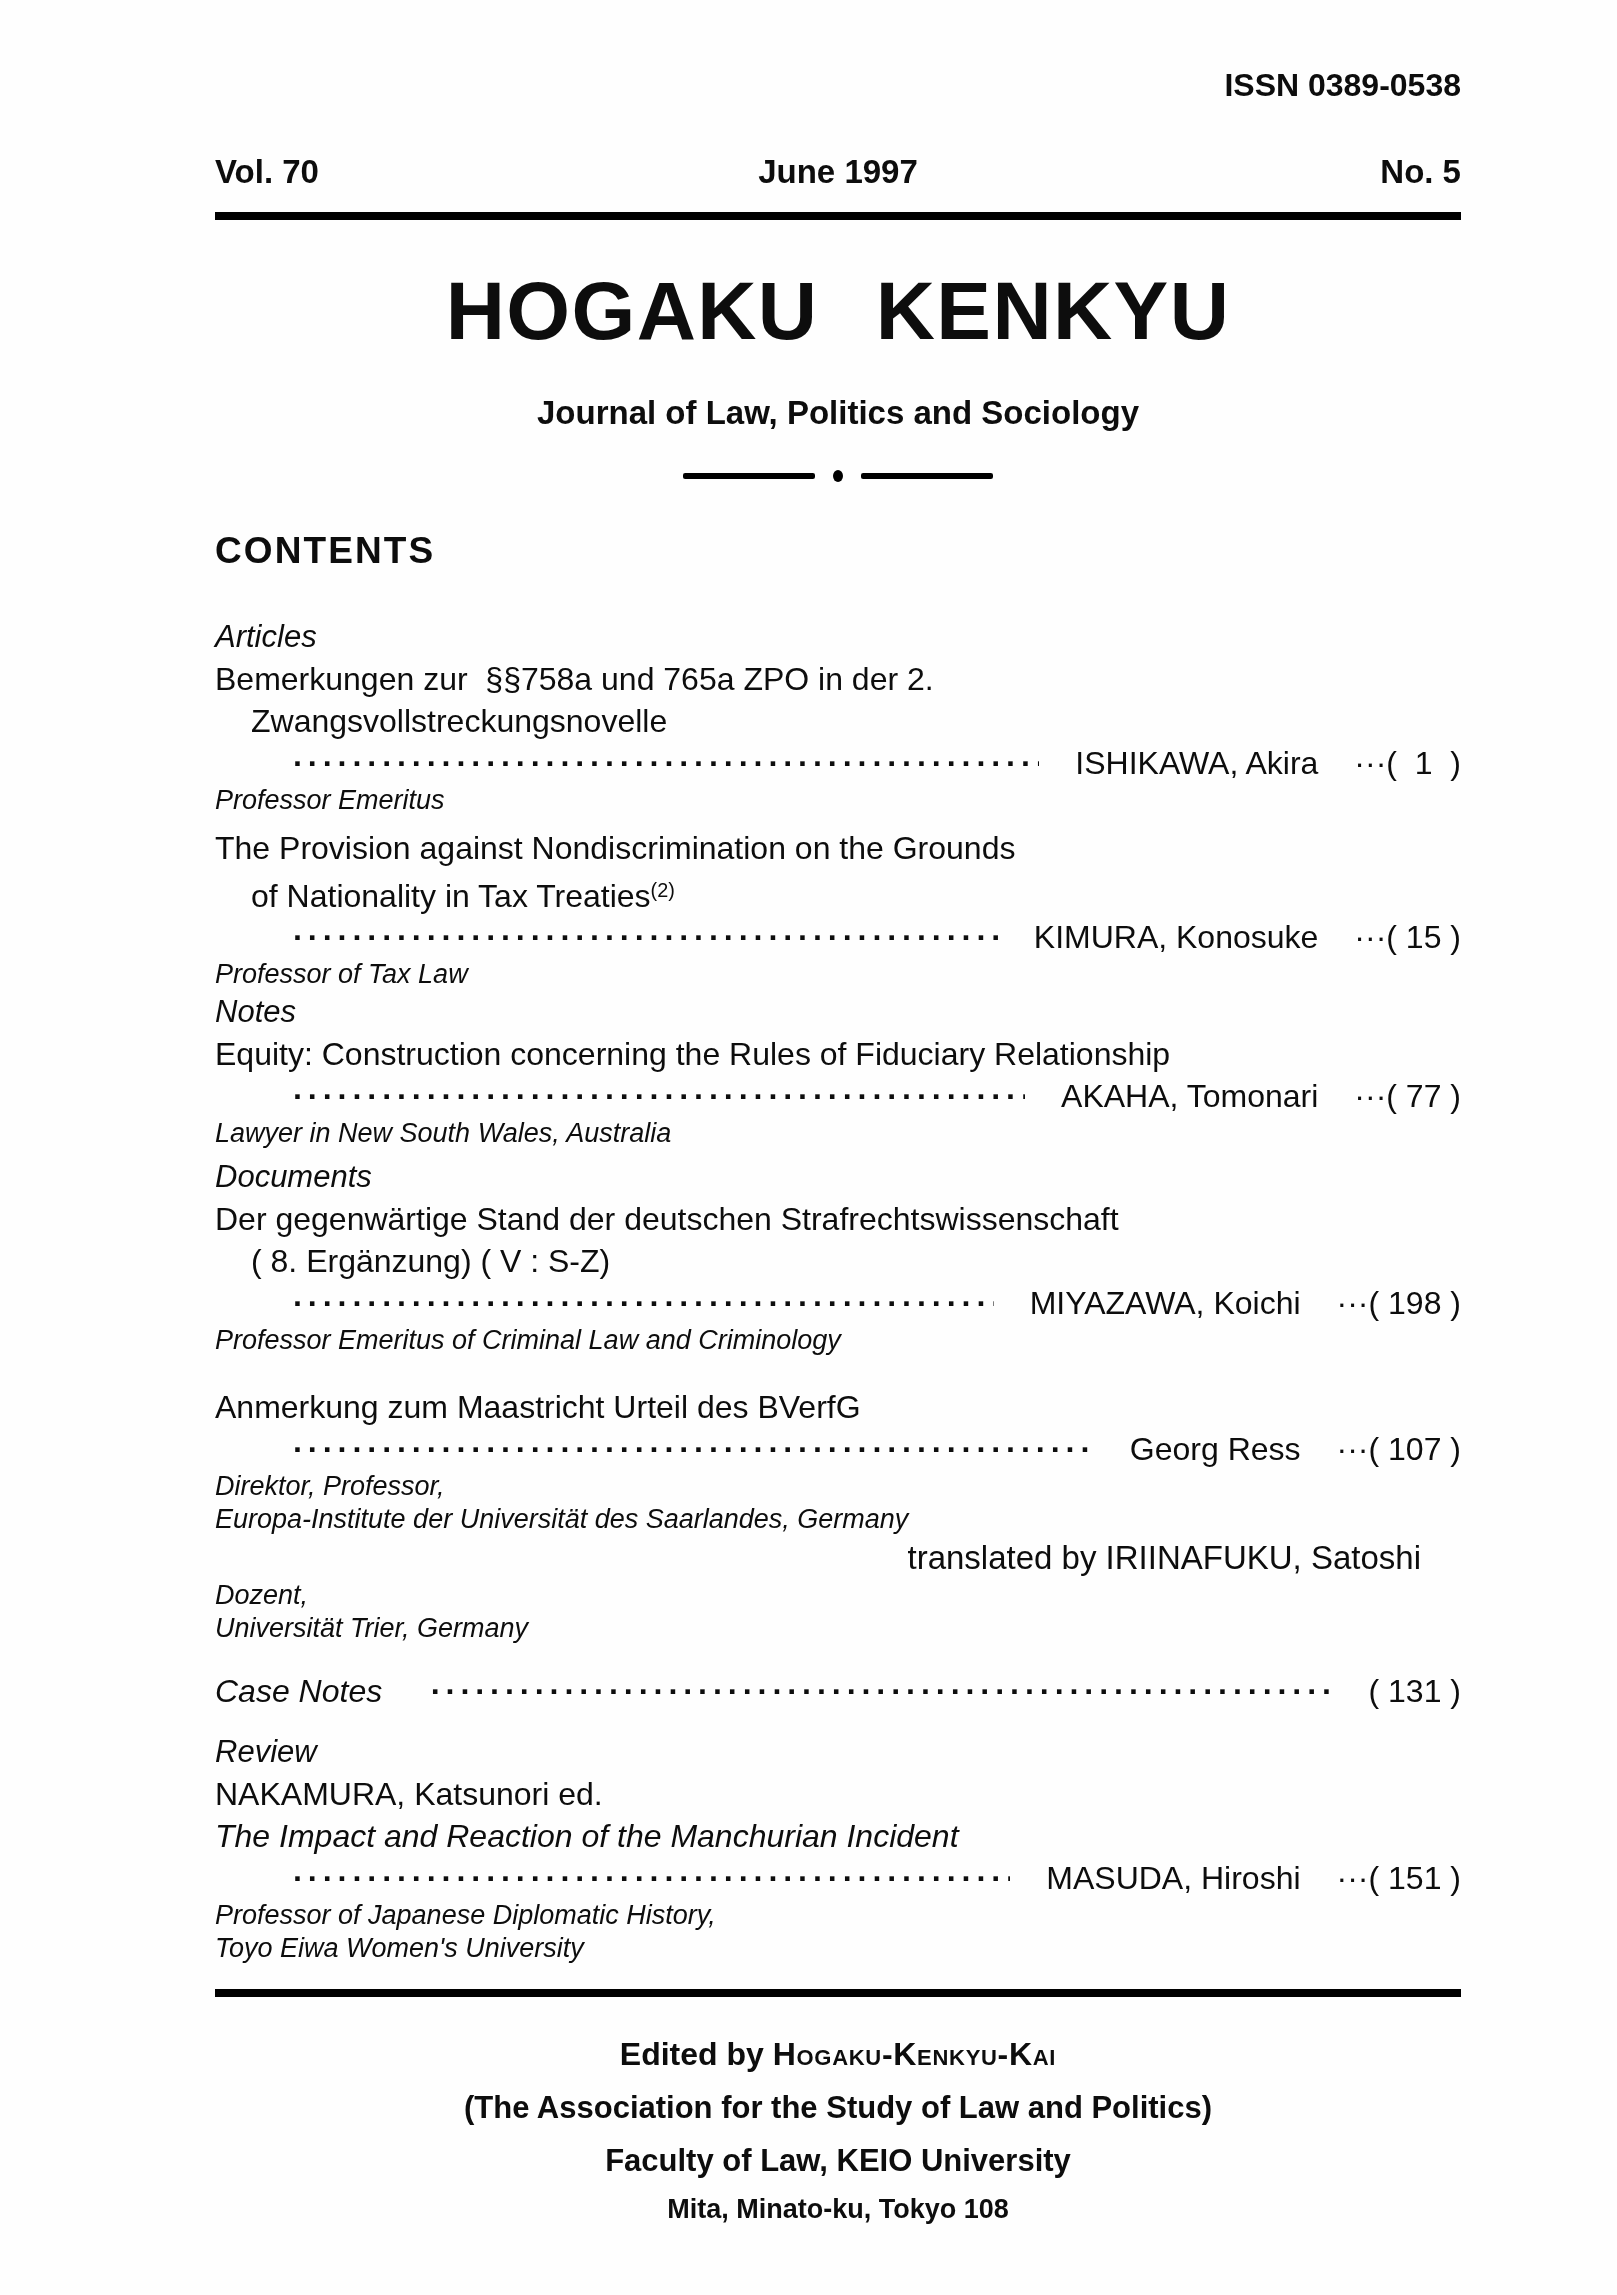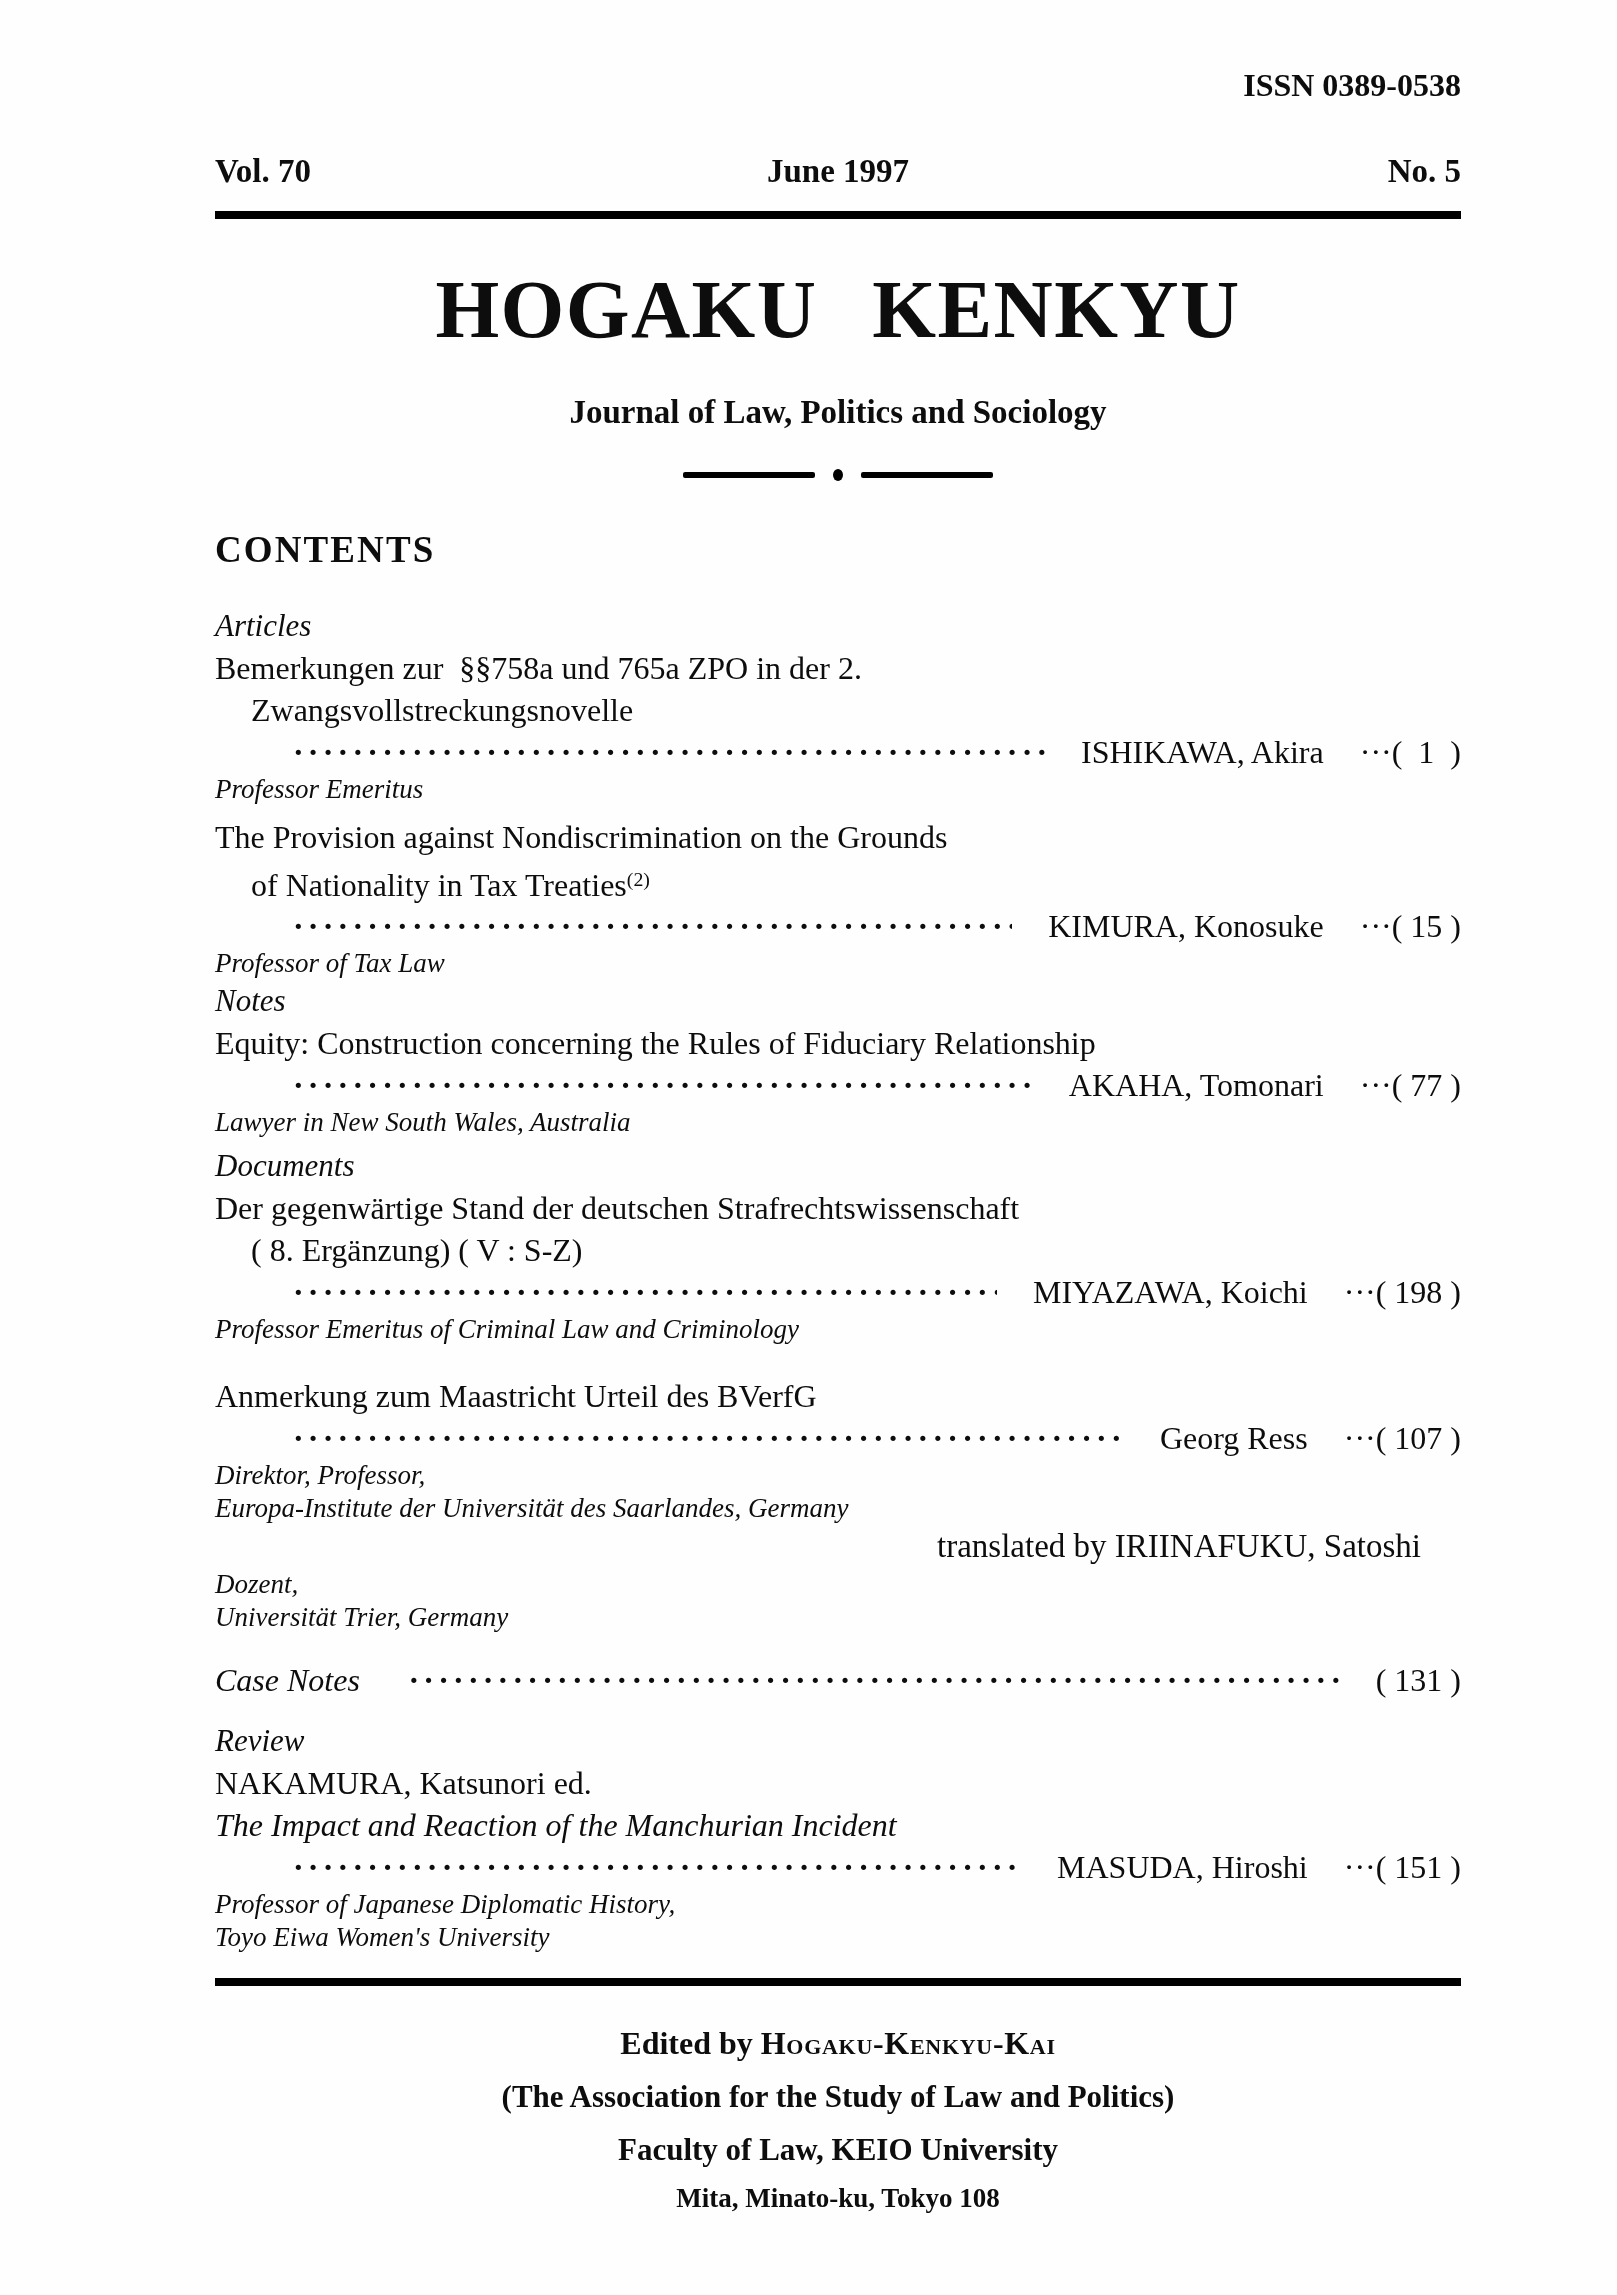--- a/index.html
+++ b/index.html
@@ -2,21 +2,21 @@
 <html style="font-size:11px"><head>
 <meta charset="utf-8">
 <style>
   html, body { margin: 0; padding: 0; background: #ffffff; }
   .page {
     position: relative;
     width: 1617px;
     height: 2295px;
     background: #fefefe;
     color: #0d0d0d;
-    font-family: Liberation Serif, serif;
+    font-family: Liberation Sans, sans-serif;
     overflow: hidden;
   }
   .content {
     position: absolute;
     left: 215px;
     width: 1246px;
     top: 0;
   }
   .it { font-style: italic; }
 
@@ -39,21 +39,21 @@
     line-height: 90px;
     white-space: nowrap;
   }
   .subtitle { margin-top: 36px; text-align: center; font-size: 33px; font-weight: bold; line-height: 42px; }
   .divider { margin-top: 36px; display: flex; justify-content: center; align-items: center; gap: 18px; }
   .divider .bar { width: 132px; height: 5.6px; background: #000; border-radius: 2.1px; }
   .divider .dot { width: 10.4px; height: 12.5px; background: #000; border-radius: 50%; }
   .contents-heading { margin-top: 46px; text-align: left; font-size: 37px; font-weight: bold; letter-spacing: 2.1px; line-height: 46px; }
 
   
-  .toc { margin-top: 32px; font-size: 32px; line-height: 42px; }
+  .toc { margin-top: 42px; font-size: 32px; line-height: 42px; }
   .section-heading { font-style: italic; font-size: 31px; }
   .t-line { white-space: pre-wrap; }
   .t-line.indent { padding-left: 36px; }
   .sup { font-size: 0.62em; vertical-align: 9.7px; }
 
   .leader { display: flex; align-items: baseline; margin-left: 78px; gap: 36px; }
   .leader.flush { margin-left: 0; }
   .leader .label { flex: 0 0 auto; padding-right: 12.5px; }
   .dots { flex: 1 1 auto; overflow: hidden; white-space: nowrap; min-width: 28px; }
   .dots::before {

